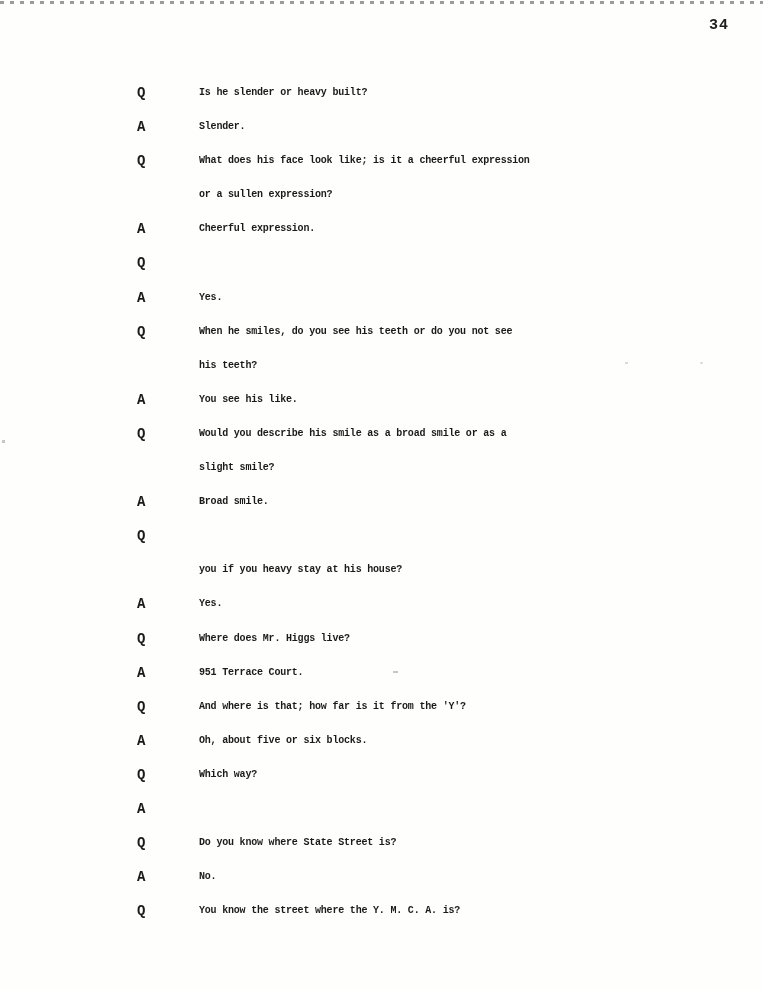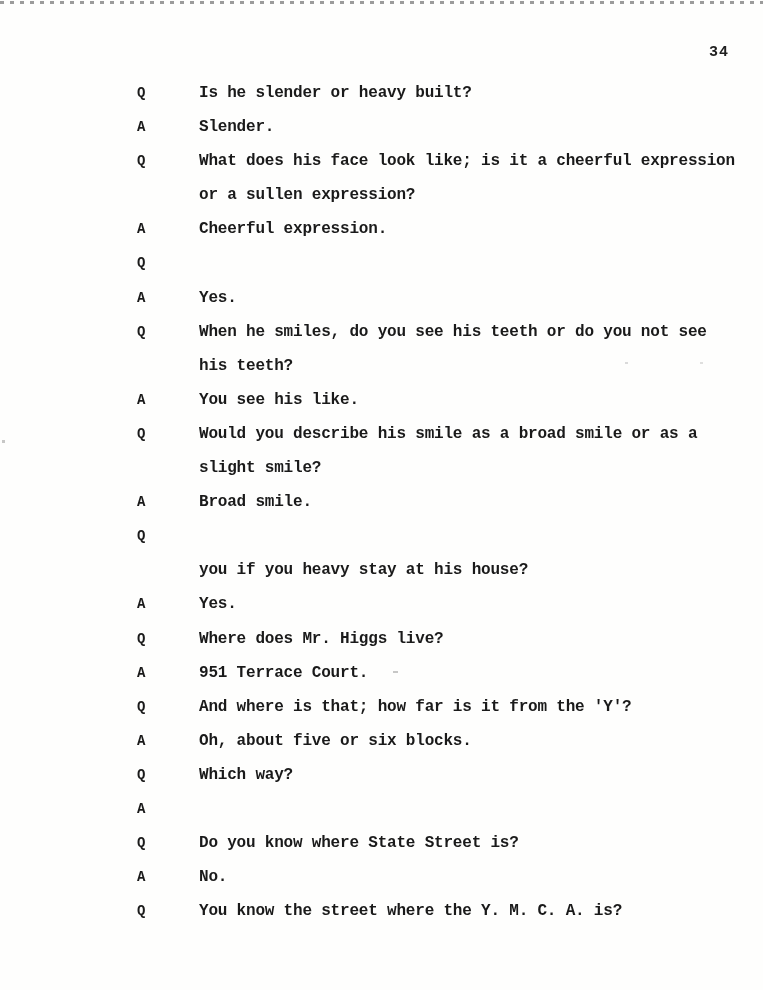--- a/index.html
+++ b/index.html
@@ -23,21 +23,21 @@
     width: 100%;
     height: 3px;
     background-image: repeating-linear-gradient(
       to right,
       #9b9b9b 0px, #9b9b9b 4px,
       transparent 4px, transparent 10px
     );
   }
   .page-number {
     position: absolute;
-    top: 44px;
+    top: 17px;
     left: 709px;
     font-size: 15px;
     font-weight: 700;
     letter-spacing: 1px;
     color: #1f1f1f;
   }
   .transcript {
     position: absolute;
     top: 76px;
     left: 0;
@@ -53,21 +53,21 @@
     left: 137px;
     top: 0;
     font-size: 14px;
     font-weight: 700;
     white-space: pre;
   }
   .text {
     position: absolute;
     left: 199px;
     top: 0;
-    font-size: 16px;
+    font-size: 10px;
     font-weight: 700;
     white-space: pre;
     letter-spacing: -0.2px;
   }
   
   .speck {
     position: absolute;
     background: #999;
     opacity: 0.55;
   }

